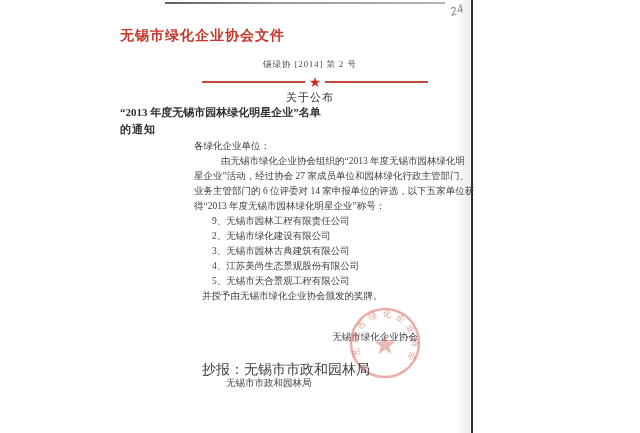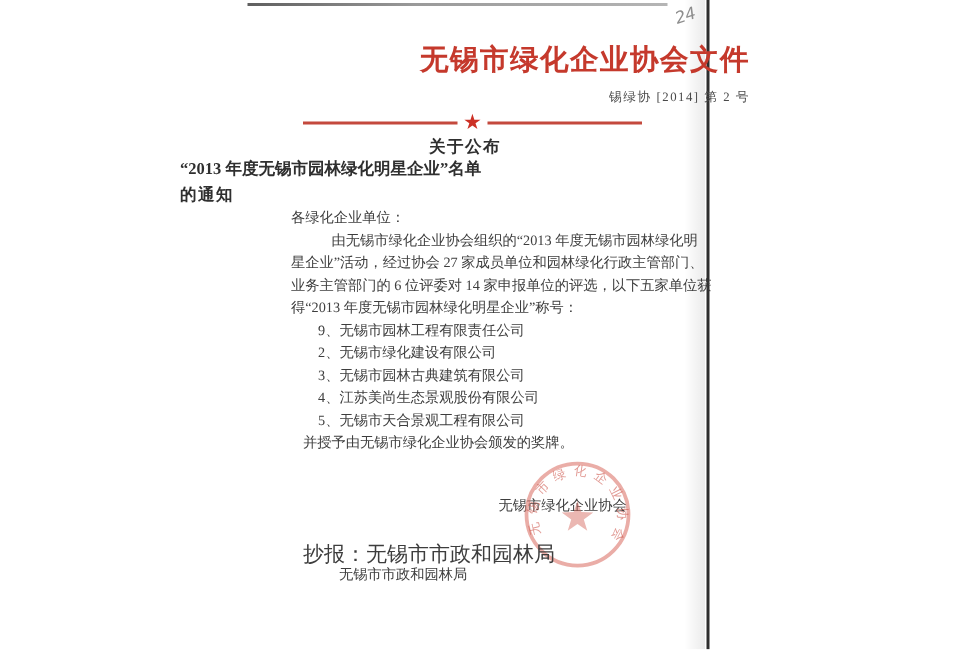--- a/index.html
+++ b/index.html
@@ -7,32 +7,32 @@
   .stage{position:relative;width:640px;height:433px;background:#ffffff;overflow:hidden;}
   
   .page-top-edge{position:absolute;left:165px;top:2px;width:280px;height:2px;
     background:linear-gradient(to right,#5f5f5f,#9a9a9a 40%,#b5b5b5);}
   .page-shadow{position:absolute;left:456px;top:0;width:14px;height:433px;
     background:linear-gradient(to right,rgba(0,0,0,0),rgba(0,0,0,0.08));}
   .page-edge-vertical{position:absolute;left:471px;top:0;width:2px;height:433px;background:#2e2e2e;}
   .page-number-hw{position:absolute;left:450px;top:4px;font-family:"DejaVu Sans",sans-serif;
     font-style:italic;font-size:11px;color:#8e8e8e;transform:rotate(-18deg);}
   
-  .org-title{position:absolute;left:120px;top:27px;width:380px;text-align:right;
-    font-size:19px;font-weight:bold;color:#c5392c;letter-spacing:1px;}
-  .doc-number{position:absolute;left:120px;top:59px;width:380px;text-align:right;
+  .org-title{position:absolute;left:120px;top:27px;width:380px;text-align:left;
+    font-size:14px;font-weight:bold;color:#c5392c;letter-spacing:1px;}
+  .doc-number{position:absolute;left:120px;top:59px;width:380px;text-align:center;
     font-size:8.5px;color:#4a4a4a;letter-spacing:1px;}
   .rule-row{position:absolute;left:202px;top:74px;width:226px;height:16px;
     display:flex;align-items:center;}
   .rule-seg{flex:1;height:2px;background:#c4493d;}
   .star-icon{color:#cc3126;font-size:14px;line-height:14px;margin:0 4px;
     font-family:"DejaVu Sans",sans-serif;}
   
   .subject-1{position:absolute;left:120px;top:90px;width:380px;text-align:center;
-    font-size:11px;font-weight:bold;color:#2f2f2f;letter-spacing:1px;}
+    font-size:11px;font-weight:normal;color:#2f2f2f;letter-spacing:1px;}
   .subject-2{position:absolute;left:120px;top:105px;width:380px;text-align:left;
     font-size:11px;font-weight:bold;color:#2f2f2f;}
   .subject-3{position:absolute;left:120px;top:122px;width:380px;text-align:left;
     font-size:11px;font-weight:bold;color:#2f2f2f;letter-spacing:1px;}
   
   .body-block{position:absolute;left:194px;top:139px;font-size:9.5px;color:#3d3d3d;}
   .bline{height:15px;line-height:15px;white-space:nowrap;}
   .bline.indent{padding-left:27px;}
   .bline.item{padding-left:18px;}
   .bline.closing{padding-left:8px;}

